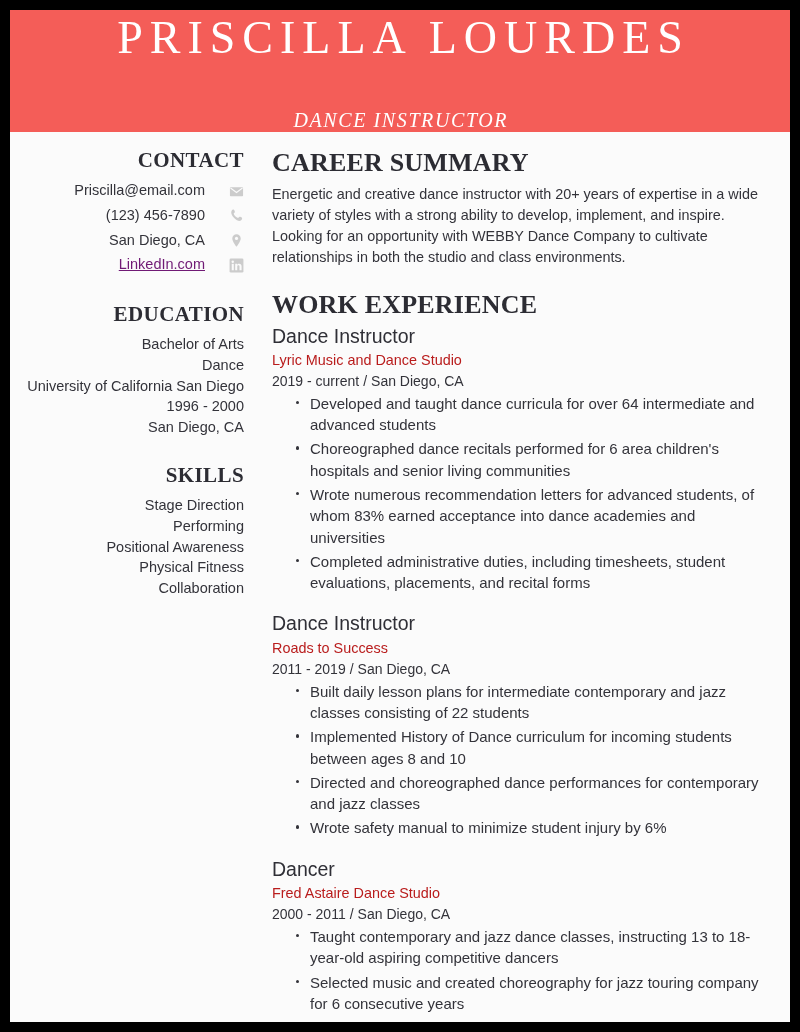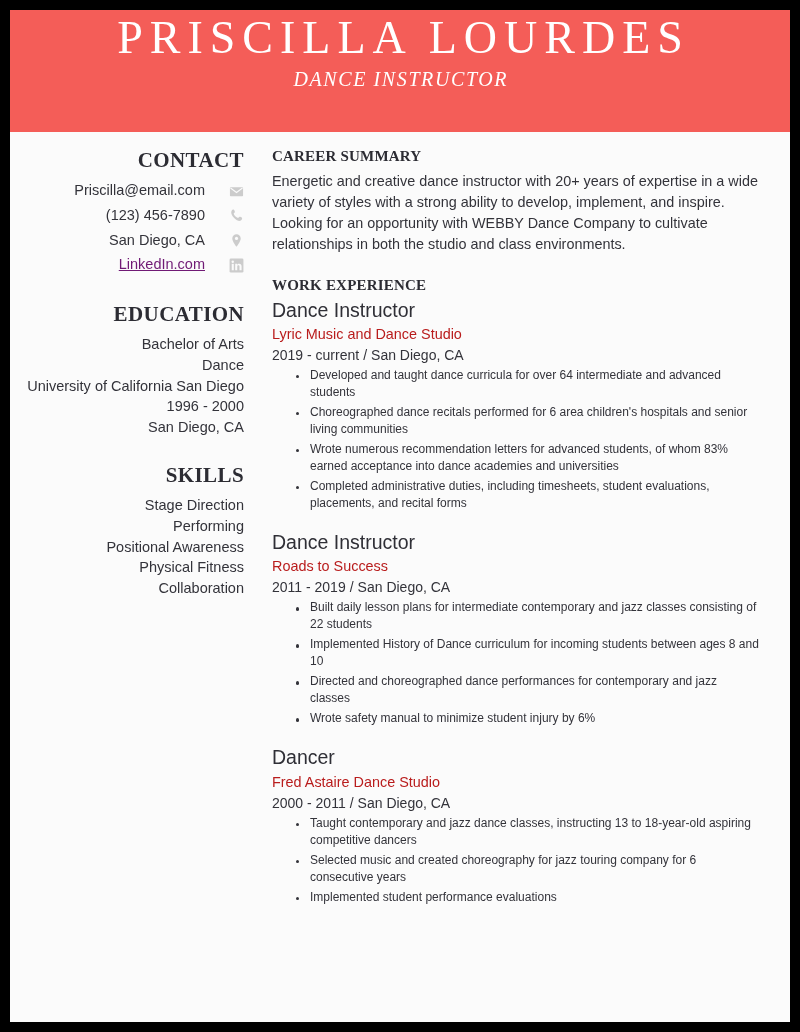--- a/index.html
+++ b/index.html
@@ -24,21 +24,21 @@
   }
   
   .header {
     background: #f45d58;
     height: 122px;
     width: 100%;
     box-sizing: border-box;
     display: flex;
     flex-direction: column;
     align-items: center;
-    justify-content: flex-start;
+    justify-content: space-between;
     padding-top: 4px;
   }
   .header-name {
     font-family: "Liberation Serif", serif;
     color: #ffffff;
     font-size: 46px;
     letter-spacing: 7px;
     line-height: 1.05;
     font-weight: 400;
     text-indent: 7px;
@@ -111,21 +111,21 @@
   .c-icon svg { display: block; }
   .side-line {
     font-size: 14.5px;
     color: #33333a;
     line-height: 1.42;
   }
   
   .main-heading {
     font-family: "Liberation Serif", serif;
     font-weight: bold;
-    font-size: 15px;
+    font-size: 26px;
     color: #2c2c33;
     letter-spacing: 0.2px;
     margin: 0 0 6px 0;
   }
   .summary {
     font-size: 14.4px;
     color: #33333a;
     line-height: 1.45;
     margin: 0 0 22px 0;
   }
@@ -149,21 +149,21 @@
     margin-bottom: 1px;
   }
   .job-meta .sep { padding: 0 4px; }
   .bullets {
     list-style: none;
     margin: 0;
     padding: 0 0 0 22px;
   }
   .bullets li {
     position: relative;
-    font-size: 12px;
+    font-size: 15px;
     color: #33333a;
     line-height: 1.42;
     padding-left: 16px;
     margin-bottom: 3px;
   }
   .bullets li:before {
     content: "";
     position: absolute;
     left: 2px;
     top: 8px;

